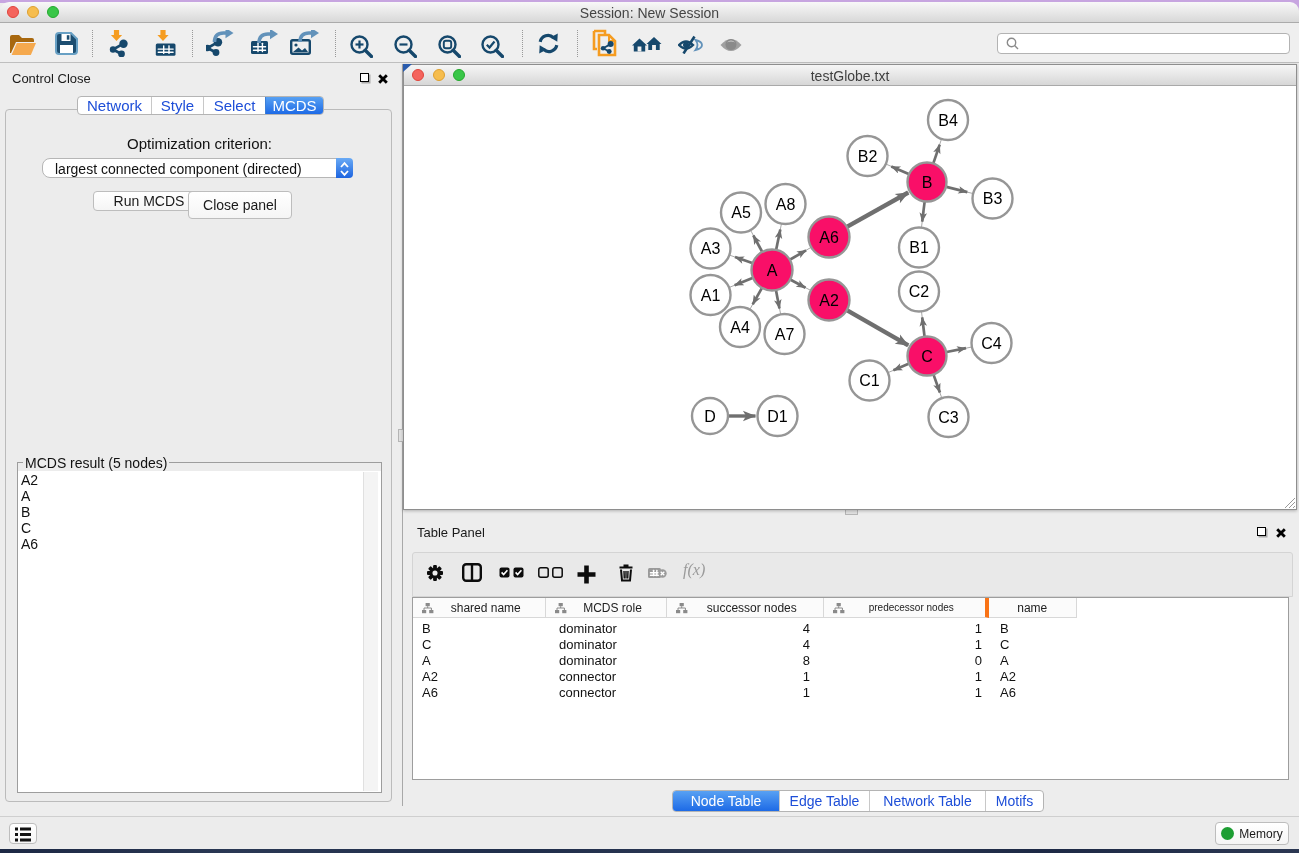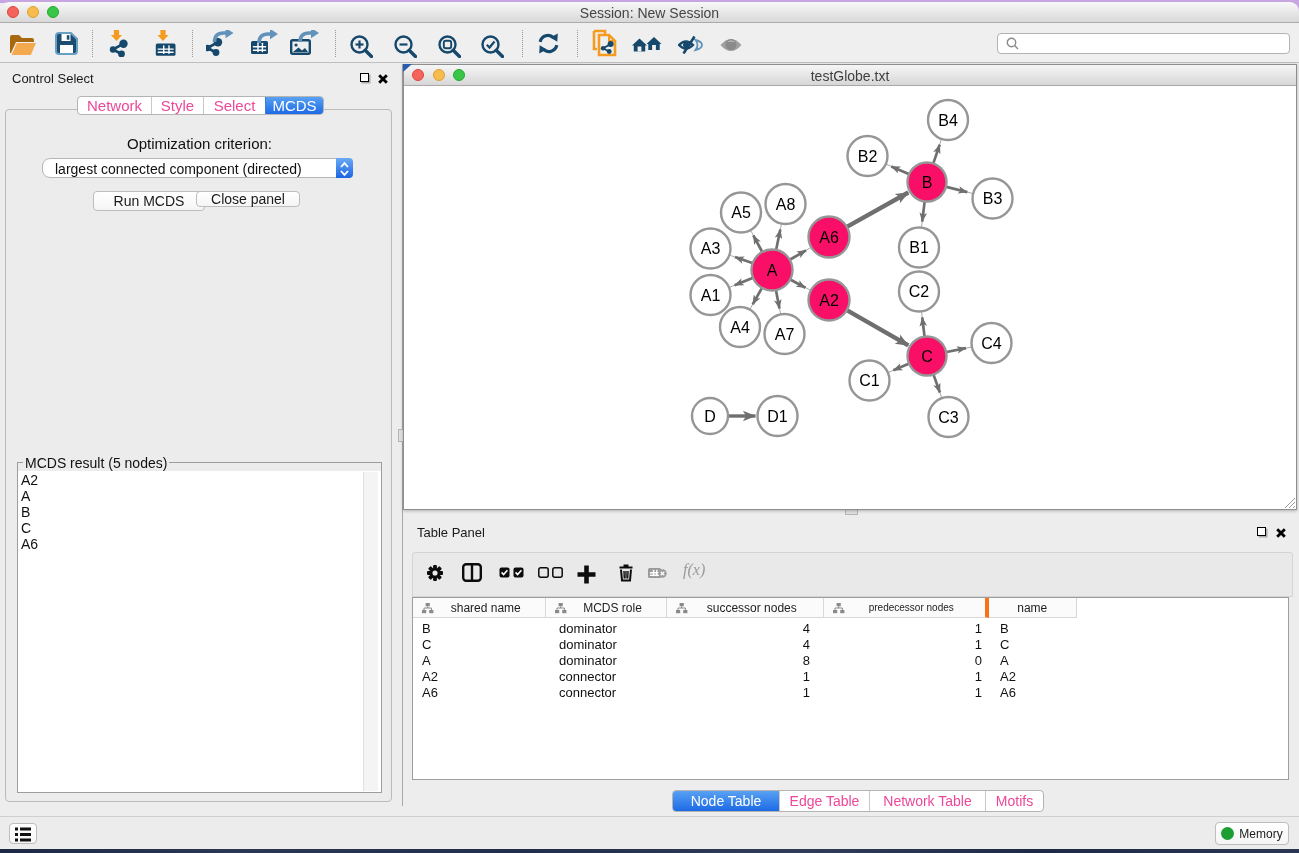--- a/index.html
+++ b/index.html
@@ -1,20 +1,20 @@
 <!DOCTYPE html>
 <html><head><meta charset="utf-8"><style>
 *{margin:0;padding:0;box-sizing:border-box}
 html,body{width:1299px;height:853px;overflow:hidden}
 body{font-family:"Liberation Sans",sans-serif;background:#ededed;position:relative;font-size:13px;color:#111}
 .abs{position:absolute}
 .tsep{top:30px;height:27px;width:0;border-left:1px dotted #999}
 .tl{width:12px;height:12px;border-radius:50%;top:6px}
 .seg{display:flex;border:1px solid #b4b4b4;border-radius:4px;background:#fff;overflow:hidden}
-.seg div{display:flex;align-items:center;justify-content:center;border-left:1px solid #c8c8c8;color:#ec4899}
+.seg div{display:flex;align-items:center;justify-content:center;border-left:1px solid #c8c8c8;color:#1d4ed8}
 .seg div:first-child{border-left:none}
 .seg .on{background:linear-gradient(#58a1f3,#1d6ae6);color:#fff;border-left-color:#3c7fd6}
 .btn{background:linear-gradient(#ffffff,#f5f5f5);border:1px solid #bdbdbd;border-radius:4px;display:flex;align-items:center;justify-content:center;font-size:14px;color:#1a1a1a}
 </style></head><body>
 <div class="abs" style="left:0;top:0;width:1299px;height:3px;background:#c7a5e0"></div>
 <div class="abs" style="right:0;top:0;width:12px;height:20px;background:#c7a5e0"></div>
 <div class="abs" style="left:0;top:848.5px;width:1299px;height:4.5px;background:#1f2b47;background:linear-gradient(90deg,#1c2844 0%,#2a3854 18%,#202e4b 40%,#313d58 62%,#1d2945 80%,#2b3752 100%)"></div>
 <div class="abs" style="left:0;top:2px;width:1299px;height:21px;background:linear-gradient(#f8f8f8,#d8d8d8);border-bottom:1px solid #ababab;border-radius:9px 9px 0 0"></div>
 <div class="abs tl" style="left:7px;background:#f4645d;border:1px solid #e0443c"></div>
 <div class="abs tl" style="left:27px;background:#f6bd4e;border:1px solid #dfa02f"></div>
@@ -135,21 +135,21 @@
 <div class="abs tsep" style="left:92px"></div>
 <div class="abs tsep" style="left:192px"></div>
 <div class="abs tsep" style="left:334.5px"></div>
 <div class="abs tsep" style="left:522px"></div>
 <div class="abs tsep" style="left:576.5px"></div>
 <div class="abs" style="left:997px;top:33px;width:293px;height:21px;background:#fff;border:1px solid #b3b3b3;border-radius:4px"></div>
 <svg class="abs" style="left:1006px;top:37px" width="14" height="14" viewBox="0 0 14 14">
     <circle cx="5.5" cy="5.5" r="4.2" fill="none" stroke="#8a8a8a" stroke-width="1.4"></circle>
     <line x1="8.6" y1="8.6" x2="12" y2="12" stroke="#8a8a8a" stroke-width="1.4"></line>
   </svg>
-<div class="abs" style="left:12px;top:71px;font-size:13px;color:#1a1a1a">Control Select</div>
+<div class="abs" style="left:12px;top:71px;font-size:13px;color:#1a1a1a">Control Close</div>
 <div class="abs" style="left:360px;top:73px;width:9px;height:9px;border:1.6px solid #000;background:#fff;box-shadow:1.5px 1.5px 0 #aaa"></div>
 <svg class="abs" style="left:377px;top:73px" width="12" height="12" viewBox="0 0 12 12">
     <path d="M1.2,3.2 L3.2,1.2 L6,4 L8.8,1.2 L10.8,3.2 L8,6 L10.8,8.8 L8.8,10.8 L6,8 L3.2,10.8 L1.2,8.8 L4,6 Z" fill="#000"></path>
   </svg>
 <div class="abs" style="left:5px;top:109px;width:387px;height:693px;border:1px solid #bbb;border-radius:4px;background:#ececec"></div>
 <div class="abs seg" style="left:77px;top:96px;height:19px;font-size:15px">
 <div style="width:73px">Network</div>
     <div style="width:52px">Style</div>
     <div style="width:62px">Select</div>
     <div class="on" style="width:58px">MCDS</div>
@@ -157,21 +157,21 @@
 <div class="abs" style="left:0;top:134.5px;width:399px;text-align:center;font-size:15px">Optimization criterion:</div>
 <div class="abs" style="left:42px;top:158px;width:311px;height:20px;background:#fff;border:1px solid #b6b6b6;border-radius:8px">
 <div class="abs" style="left:12px;top:1.5px;font-size:14px;color:#111">largest connected component (directed)</div>
 <div class="abs" style="right:-1px;top:-1px;width:17px;height:20px;border-radius:0 4px 4px 0;background:linear-gradient(#6aaaf5,#1c64e0)"></div>
 <svg class="abs" style="right:2px;top:2px" width="11" height="16" viewBox="0 0 11 16">
       <path d="M2,6 L5.5,2.2 L9,6" stroke="#fff" stroke-width="1.8" fill="none"></path>
       <path d="M2,10 L5.5,13.8 L9,10" stroke="#fff" stroke-width="1.8" fill="none"></path>
     </svg>
 </div>
 <div class="abs btn" style="left:93px;top:191px;width:112px;height:20px">Run MCDS</div>
-<div class="abs btn" style="left:196px;top:191px;width:104px;height:16px">Close panel</div>
+<div class="abs btn" style="left:188px;top:191px;width:104px;height:28px">Close panel</div>
 <div class="abs" style="left:17px;top:462px;width:365px;height:331px;border:1px solid #9d9d9d"></div>
 <div class="abs" style="left:23px;top:455px;background:#ececec;padding:0 2px;font-size:14px">MCDS result (5 nodes)</div>
 <div class="abs" style="left:18px;top:471px;width:363px;height:321px;background:#fff;font-size:14px;line-height:16px;padding:1px 0 0 3px">A2<br>A<br>B<br>C<br>A6</div>
 <div class="abs" style="left:363px;top:472px;width:15px;height:319px;background:#f4f4f4;border-left:1px solid #e0e0e0"></div>
 <div class="abs" style="left:402.2px;top:63.5px;width:1px;height:742px;background:#a8a8a8"></div>
 <div class="abs" style="left:398px;top:429px;width:6px;height:13px;background:#e0e0e0;border:1px solid #b5b5b5"></div>
 <div class="abs" style="left:845px;top:509px;width:13px;height:6px;background:#e0e0e0;border:1px solid #b5b5b5"></div>
 <div class="abs" style="left:403px;top:64px;width:894px;height:446px;background:#fff;border:1px solid #8e8e8e;box-shadow:0 1px 3px rgba(0,0,0,0.25)"></div>
 <div class="abs" style="left:404px;top:65px;width:892px;height:21px;background:linear-gradient(#f6f6f6,#d7d7d7);border-bottom:1px solid #a9a9a9"></div>
 <div class="abs tl" style="left:412px;top:69px;background:#f4645d;border:1px solid #e0443c"></div>

